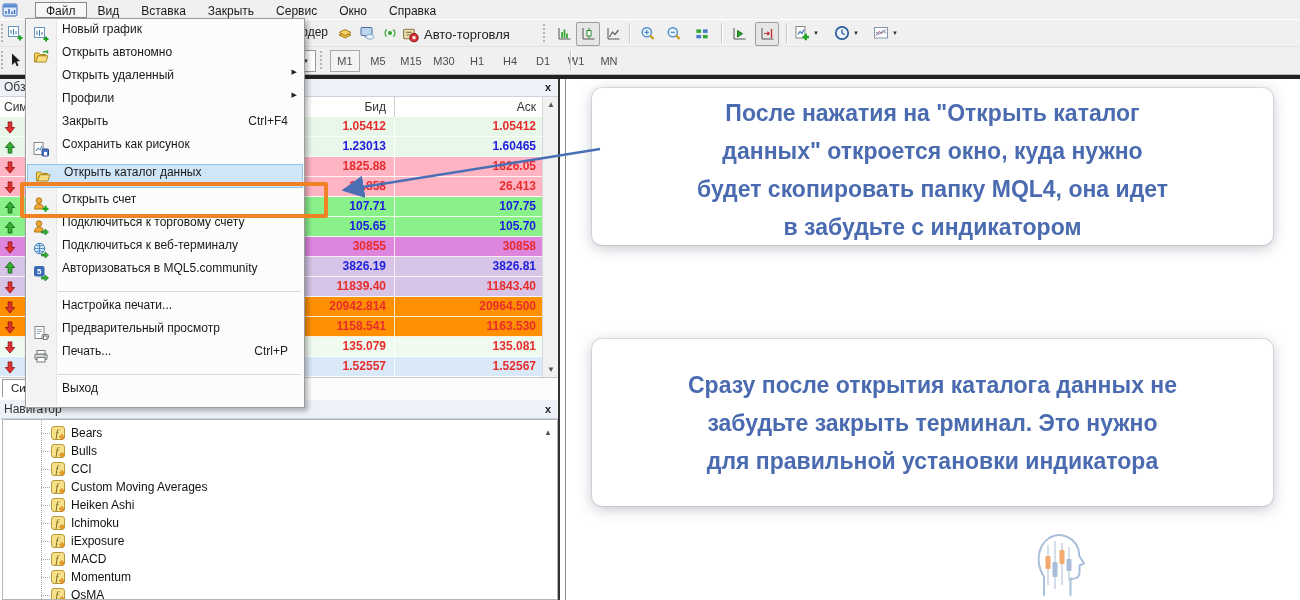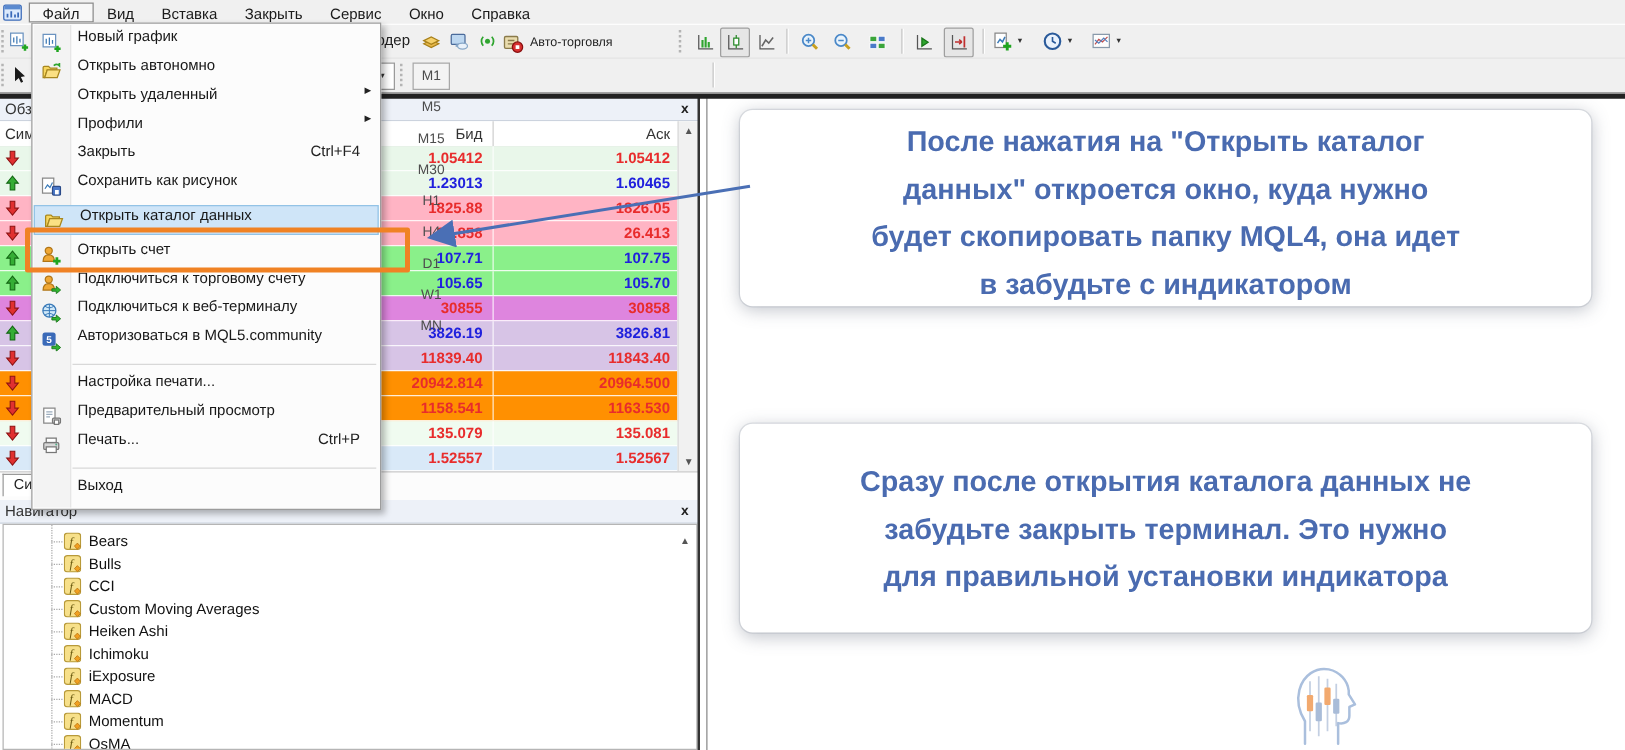--- a/index.html
+++ b/index.html
@@ -3,39 +3,39 @@
 <meta charset="utf-8">
 <style>
   html,body{margin:0;padding:0;background:#fff;}
   #screen{position:relative;width:1300px;height:600px;overflow:hidden;background:#fff;
           font-family:"Liberation Sans",sans-serif;-webkit-font-smoothing:antialiased;}
 
   
   .chrome{position:absolute;left:0;top:0;width:1300px;height:74px;background:#f0f0f0;z-index:5;}
   .menubar{position:absolute;left:0;top:0;width:1300px;height:19px;display:flex;align-items:center;}
   .app-icon{width:17px;height:16px;margin:1px 4px 0 2px;display:inline-flex;}
-  .mb-items{display:flex;height:16px;align-items:stretch;}
+  .mb-items{display:flex;height:16px;align-items:stretch;margin-left:12px;}
   .mb-item{padding:0 11px;font-size:12px;line-height:19px;color:#1a1a1a;cursor:default;}
   .mb-item.active{background:#f7f7f7;border:1px solid #8a8a8a;line-height:17px;padding:0 10px;}
   .toolbar-row{position:absolute;left:0;width:1300px;}
   .row1{top:19px;height:27px;border-top:1px solid #fdfdfd;}
   .row2{top:46px;height:27px;border-top:1px solid #e3e3e3;}
   .grip{position:absolute;top:4px;height:18px;width:3px;border-left:2px dotted #b4b4b4;}
   .vsep{position:absolute;top:3px;height:20px;width:1px;background:#c6c6c6;box-shadow:1px 0 0 #fff;}
   .tb-ic{position:absolute;top:4px;width:18px;height:18px;display:inline-flex;align-items:center;justify-content:center;}
   .tb-btn{position:absolute;top:2px;width:22px;height:22px;display:inline-flex;align-items:center;justify-content:center;border:1px solid transparent;border-radius:2px;}
   .tb-btn.pressed{background:#e6e6e6;border:1px solid #9f9f9f;}
   .tb-btn svg,.tb-ic svg,.tb-drop svg{width:16px;height:16px;}
   .tb-drop{position:absolute;top:2px;height:22px;display:inline-flex;align-items:center;gap:3px;padding:0 2px;}
   .tb-caret{font-size:6px;color:#333;line-height:1;}
   .tb-label-clip{position:absolute;top:5px;left:240px;width:88px;overflow:hidden;font-size:12px;color:#222;text-align:right;white-space:nowrap;}
-  .tb-autotrade{position:absolute;top:3px;left:402px;height:22px;display:inline-flex;align-items:center;gap:5px;font-size:10px;color:#222;}
+  .tb-autotrade{position:absolute;top:3px;left:402px;height:22px;display:inline-flex;align-items:center;gap:5px;font-size:13px;color:#222;}
   .combo-caret{position:absolute;top:3px;left:296px;width:18px;height:20px;background:#fff;border:1px solid #9a9a9a;
                display:inline-flex;align-items:center;justify-content:center;font-size:6px;color:#333;}
-  #timeframes{position:absolute;left:330px;top:3px;display:flex;gap:3px;flex-direction:column;}
+  #timeframes{position:absolute;left:330px;top:3px;display:flex;gap:3px;}
   .tf-btn{min-width:22px;height:20px;line-height:20px;padding:0 3px;text-align:center;font-size:11px;color:#4d4d4d;border:1px solid transparent;}
   .tf-btn.active{background:#f3f3f3;border:1px solid #a8a8a8;}
   .chrome-divider{position:absolute;left:0;top:74px;width:1300px;height:4px;background:#222;border-top:1px solid #b8b8b8;z-index:5;}
 
   
   .panel-title{position:absolute;left:0;top:0;width:100%;height:19px;background:#edf1f8;border-bottom:1px solid #ccd3de;
                font-size:12px;color:#333;line-height:19px;padding-left:4px;box-sizing:border-box;}
   .close-x{position:absolute;right:8px;top:0;font-size:11px;font-weight:bold;color:#222;line-height:19px;cursor:default;}
   .market-watch{position:absolute;left:0;top:78px;width:559px;height:299px;background:#fff;z-index:1;}
   .mw-header{position:absolute;left:0;top:19px;width:559px;height:20px;background:#fff;border-bottom:1px solid #d6d6d6;font-size:12px;color:#333;}

